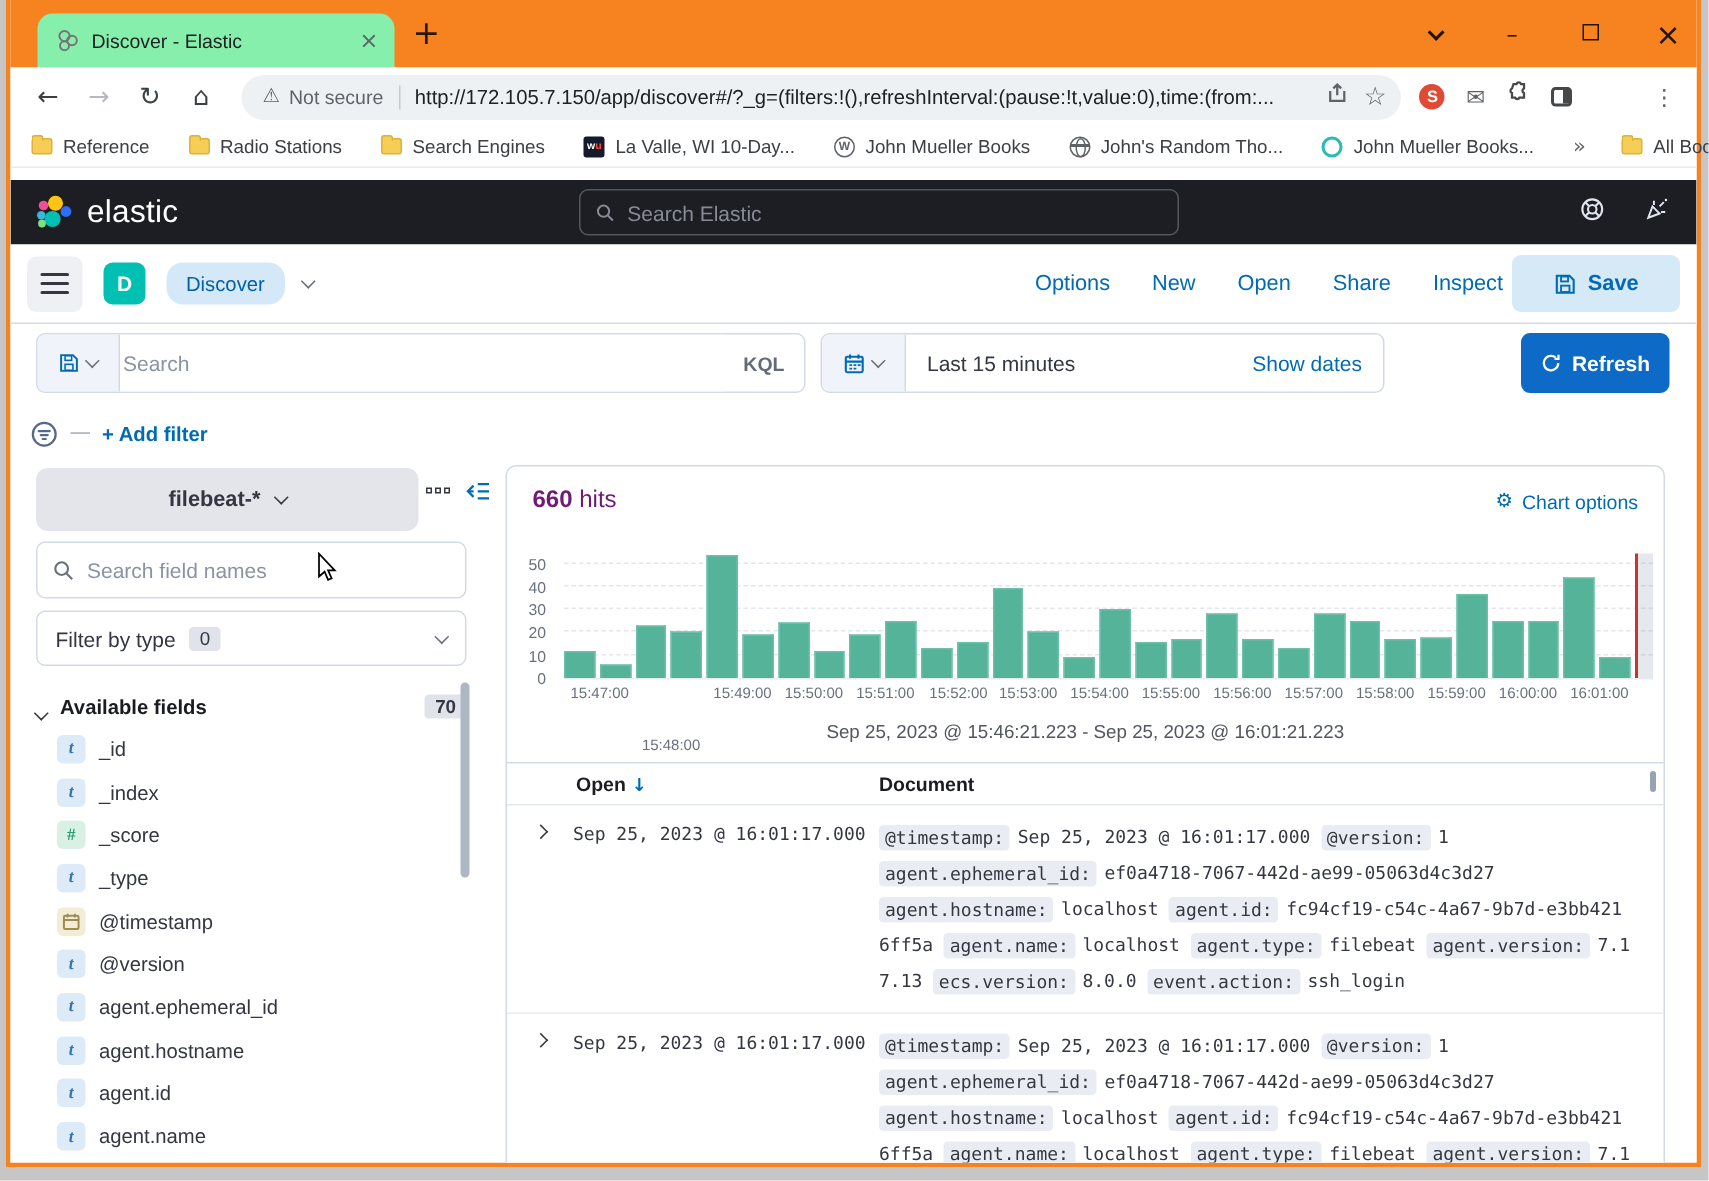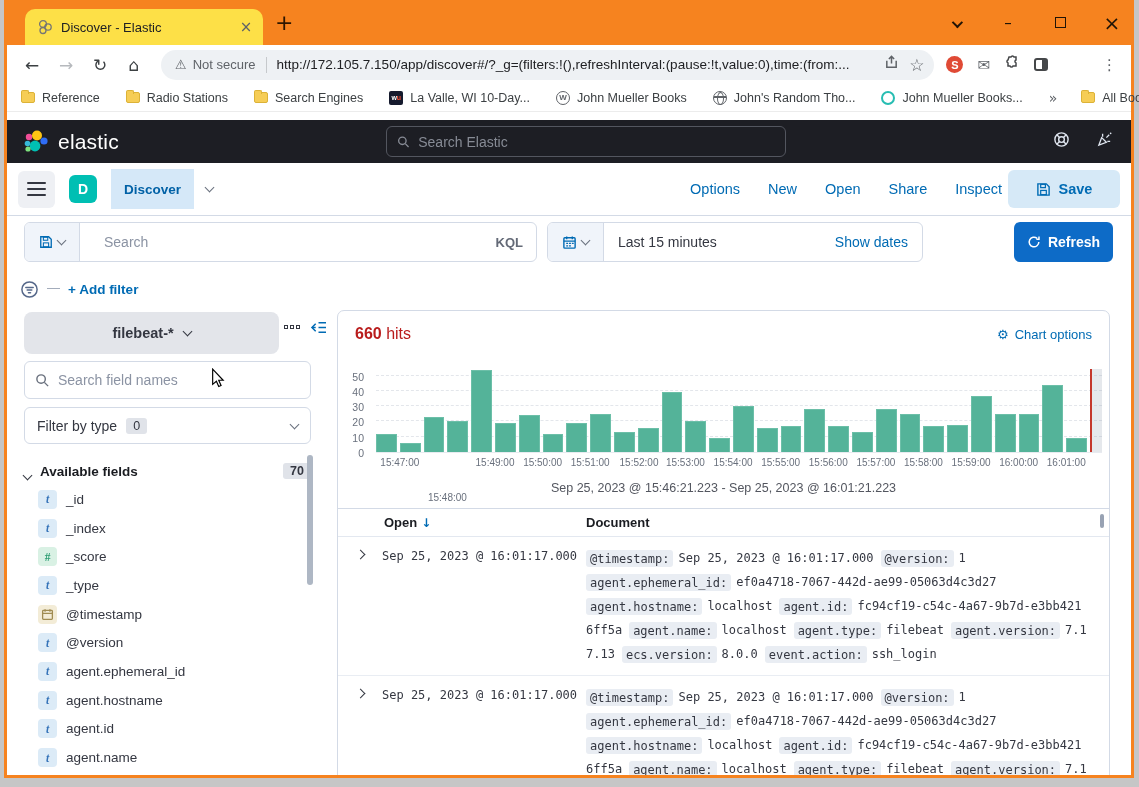--- a/index.html
+++ b/index.html
@@ -9,21 +9,21 @@
   #stage { position:relative; width:1139px; height:787px; }
 
   
   .window { position:absolute; left:4px; top:0; right:5px; bottom:9px;
     background:#fff; border-left:3px solid #F6831F; border-right:3px solid #F6831F;
     border-bottom:3px solid #F6831F; }
 
   
   .titlebar { position:relative; height:45px; background:#F6831F; }
   .tab { position:absolute; left:18px; top:9px; width:238px; height:36px;
-    background:#fde047; border-radius:10px 10px 0 0; display:flex; align-items:center;
+    background:#86efac; border-radius:10px 10px 0 0; display:flex; align-items:center;
     padding:0 8px 0 12px; }
   .tab-title { flex:1; font-size:13px; color:#202124; margin-left:8px; white-space:nowrap; overflow:hidden; }
   .tab-close { color:#5f6368; font-size:15px; width:18px; text-align:center; cursor:default; }
   .newtab-btn { position:absolute; left:268px; top:13px; color:#2d1600; font-size:22px; line-height:20px; }
   .winctl { position:absolute; top:0; right:8px; height:45px; display:flex; align-items:center; gap:30px; color:#201406; }
   .winctl .wc { width:22px; text-align:center; font-size:15px; }
   .wc-max { display:inline-block; width:11px; height:11px; border:1.5px solid #201406; }
   .wc-chev { display:inline-block; width:8px; height:8px; border-right:2px solid #201406; border-bottom:2px solid #201406; transform:rotate(45deg) translateY(-2px); }
 
   
@@ -76,33 +76,33 @@
   .eh-search input::placeholder { color:#878b95; }
   .eh-right { position:absolute; right:18px; display:flex; gap:26px; align-items:center; }
 
   
   .appbar { position:absolute; left:0; right:0; top:51px; height:53px; border-bottom:1px solid #D3DAE6;
      display:flex; align-items:center; padding:0 11px; background:#fff; }
   .hamb { width:37px; height:37px; background:#eef0f4; border-radius:6px; display:flex; flex-direction:column; justify-content:center; gap:3.5px; padding:0 9px; margin-right:14px; }
   .hamb i { display:block; height:2.5px; background:#343741; border-radius:1px; }
   .dbadge { width:28px; height:28px; border-radius:6px; background:#00BFB3; color:#fff; font-weight:bold; font-size:14px;
      display:flex; align-items:center; justify-content:center; margin-right:14px; }
-  .crumb { height:40px; background:#d5e8f8; border-radius:0; color:#0061a6; font-weight:bold; font-size:13.5px;
+  .crumb { height:28px; background:#d5e8f8; border-radius:11px; color:#0061a6; font-weight:normal; font-size:13.5px;
      display:flex; align-items:center; padding:0 13px; }
   .crumb-chev { margin-left:12px; }
   .appbar-right { margin-left:auto; display:flex; align-items:center; gap:28px; }
   .top-link { color:#006BB4; font-size:14.5px; text-decoration:none; cursor:pointer; }
   .save-btn { height:38px; min-width:112px; background:#d6e9f7; border:none; border-radius:6px; color:#006BB4;
      font-weight:bold; font-size:14.5px; display:flex; align-items:center; justify-content:center; gap:8px; margin-left:6px; }
 
   
   .qb { position:absolute; left:17px; top:110px; height:40px; display:flex; }
   .qb-box { display:flex; width:513px; border:1px solid #d3dae6; border-radius:6px; overflow:hidden; background:#fff; }
   .qb-left { width:55px; background:#f0f4fa; border-right:1px solid #d3dae6; display:flex; align-items:center; justify-content:center; gap:5px; }
-  .qb-input { flex:1; border:none; outline:none; font-size:14px; color:#343741; padding:0 24px; font-family:"Liberation Sans",sans-serif; }
+  .qb-input { flex:1; border:none; outline:none; font-size:14px; color:#343741; padding:0 2px; font-family:"Liberation Sans",sans-serif; }
   .qb-input::placeholder { color:#8b93a3; }
   .kql { display:flex; align-items:center; padding:0 13px; font-size:13px; color:#646a77; font-weight:bold; }
   .dp { position:absolute; left:540px; top:110px; width:376px; height:40px; border:1px solid #d3dae6; border-radius:6px;
      background:#fff; display:flex; align-items:center; overflow:hidden; }
   .dp-left { width:56px; align-self:stretch; background:#f0f4fa; border-right:1px solid #d3dae6; display:flex; align-items:center; justify-content:center; gap:5px; }
   .dp-text { font-size:14px; color:#343741; padding:0 14px; flex:1; }
   .showdates { color:#006BB4; font-size:14px; padding-right:14px; }
   .refresh { position:absolute; left:1007px; top:110px; width:99px; height:40px; background:#0d6bc7; border:none;
      border-radius:6px; color:#fff; font-weight:bold; font-size:14px; display:flex; align-items:center; justify-content:center; gap:7px; }
   .frow { position:absolute; left:13px; top:163px; height:28px; display:flex; align-items:center; gap:8px; }
@@ -134,21 +134,21 @@
   .fbadge { width:19px; height:19px; border-radius:4px; display:flex; align-items:center; justify-content:center;
      font-size:11.5px; font-style:italic; font-weight:bold; font-family:"Liberation Serif",serif; }
   .fbadge.txt { background:#dcebf7; color:#3573b9; }
   .fbadge.num { background:#d9f1e4; color:#2d9e73; font-style:normal; }
   .fbadge.date { background:#f3ecd7; color:#a08c53; }
   .sb-scroll { position:absolute; left:291px; top:150px; width:6px; height:130px; background:#aeb7c4; border-radius:3px; }
 
   
   .panel { position:absolute; left:330px; top:5px; width:773px; height:560px; border:1px solid #d3dae6; border-radius:7px; background:#fff; }
   .phead { display:flex; align-items:center; padding:14px 17px 0 17px; }
-  .hits { font-size:16px; color:#b91c1c; }
+  .hits { font-size:16px; color:#701a75; }
   .hits b { font-weight:bold; }
   .chartopts { margin-left:auto; display:flex; align-items:center; gap:6px; color:#006BB4; font-size:13px; }
 
   .chart { position:absolute; left:0; top:50px; width:100%; height:115px; }
   .yaxis { position:absolute; left:0; width:32px; top:8px; height:84px; }
   .ytick { position:absolute; right:0; font-size:10.5px; color:#69707D; text-align:right; }
   .plot { position:absolute; left:38px; top:8px; width:726px; height:84px; border-bottom:1px solid #e8ebf0; }
   .gridline { position:absolute; left:0; right:0; height:0; border-top:1px dashed #e3e6eb; }
   .bar { position:absolute; bottom:0; background:#54B399; border:1px solid #6cbfa8; border-bottom:none; }
   .redline { position:absolute; top:0; bottom:0; width:2px; background:#c4372c; }

